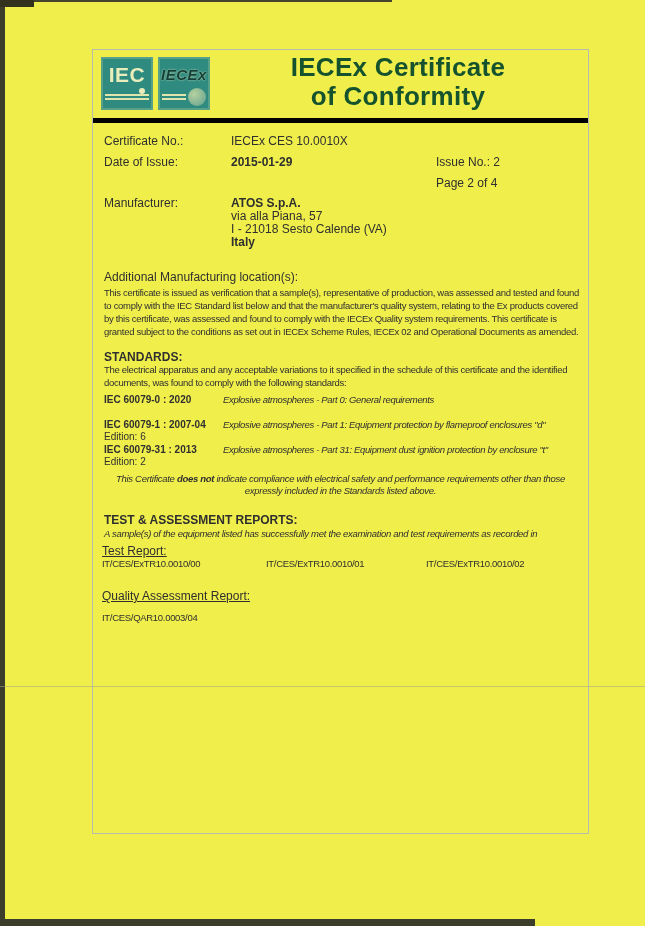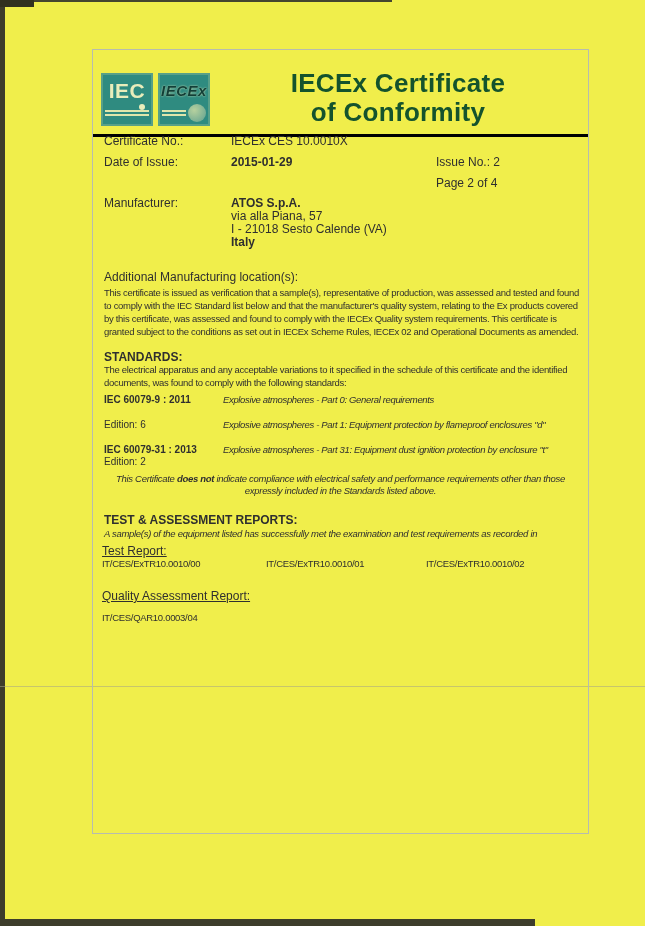--- a/index.html
+++ b/index.html
@@ -11,21 +11,21 @@
   }
   
   .edge-left{position:absolute;left:0;top:0;width:5px;height:926px;background:#3d3d2b;}
   .edge-top{position:absolute;left:0;top:0;width:392px;height:2px;background:#45452f;}
   .edge-corner{position:absolute;left:0;top:0;width:34px;height:7px;background:#32321f;}
   .edge-bottom{position:absolute;left:0;top:919px;width:535px;height:7px;background:#3d3d2b;}
   .fold-line{position:absolute;left:0;top:686px;width:645px;height:1px;background:rgba(165,165,135,0.55);}
 
   
   .frame{position:absolute;left:92px;top:49px;width:495px;height:783px;border:1px solid #b7bcae;}
-  .hdr{position:absolute;left:0;top:16px;width:100%;height:68px;border-bottom:3px solid #000000;}
+  .hdr{position:absolute;left:0;top:0;width:100%;height:68px;border-bottom:5px solid #000000;}
 
   .logos{position:absolute;left:8px;top:7px;display:flex;gap:5px;}
   .logo{width:52px;height:53px;background:#2f8b80;position:relative;overflow:hidden;box-shadow:inset 0 0 0 2px rgba(210,225,160,0.25);}
   .logo .big{display:block;text-align:center;font-weight:bold;color:#e9edbb;font-size:21px;line-height:30px;letter-spacing:0.5px;margin-top:3px;}
   .logo .ex{font-style:italic;color:#123f38;font-size:15px;line-height:26px;margin-top:5px;text-shadow:0 0 2px rgba(233,237,187,0.9);}
   .logo .lines{position:absolute;left:4px;right:4px;bottom:8px;height:8px;
     background:repeating-linear-gradient(to bottom,#dfe6ac 0 2px,transparent 2px 4px);}
   .logo .dot{position:absolute;right:8px;bottom:16px;width:6px;height:6px;border-radius:50%;background:#e9edbb;}
   .logo .globe{position:absolute;right:4px;bottom:4px;width:18px;height:18px;border-radius:50%;background:radial-gradient(circle at 35% 35%,#d8e2a6,#6aa593);opacity:0.8;}
 
@@ -97,24 +97,25 @@
     </div>
 
     <div class="t" style="left:11px;top:221px;">Additional Manufacturing location(s):</div>
 
     <div class="t small" style="left:11px;top:236px;width:481px;">This certificate is issued as verification that a sample(s), representative of production, was assessed and tested and found to comply with the IEC Standard list below and that the manufacturer's quality system, relating to the Ex products covered by this certificate, was assessed and found to comply with the IECEx Quality system requirements. This certificate is granted subject to the conditions as set out in IECEx Scheme Rules, IECEx 02 and Operational Documents as amended.</div>
 
     <div class="t b" style="left:11px;top:301px;text-align:center;">STANDARDS:</div>
     <div class="t small" style="left:11px;top:313px;width:481px;">The electrical apparatus and any acceptable variations to it specified in the schedule of this certificate and the identified documents, was found to comply with the following standards:</div>
 
     <div class="std-row" style="top:344px;">
-      <div class="std-code">IEC 60079-9 : 2011</div>
+      <div class="std-code">IEC 60079-0 : 2020</div>
       <div class="std-desc">Explosive atmospheres - Part 0: General requirements</div>
     </div>
     <div class="std-row" style="top:369px;">
+      <div class="std-code">IEC 60079-1 : 2007-04</div>
       <div class="std-ed">Edition: 6</div>
       <div class="std-desc">Explosive atmospheres - Part 1: Equipment protection by flameproof enclosures "d"</div>
     </div>
     <div class="std-row" style="top:394px;">
       <div class="std-code">IEC 60079-31 : 2013</div>
       <div class="std-ed">Edition: 2</div>
       <div class="std-desc">Explosive atmospheres - Part 31: Equipment dust ignition protection by enclosure "t"</div>
     </div>
 
     <div class="disclaimer">

